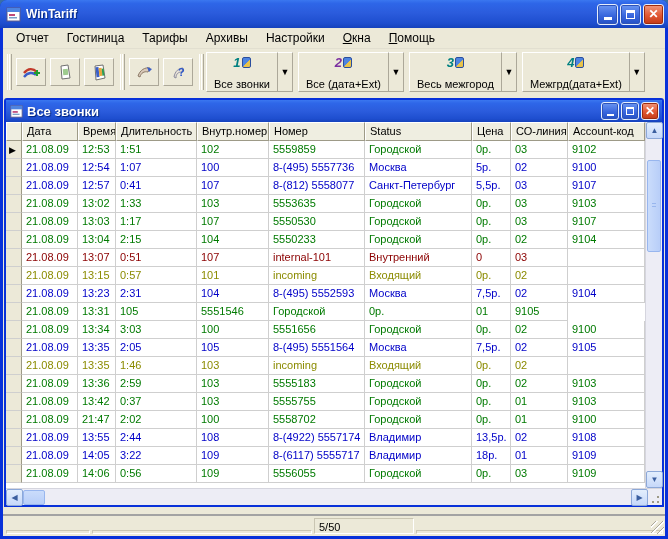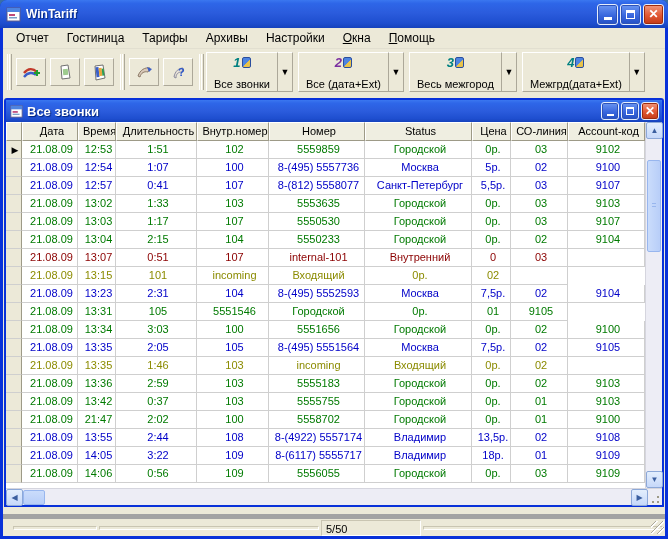--- a/index.html
+++ b/index.html
@@ -49,21 +49,21 @@
     display:flex;align-items:center;padding:0 3px 0 4px;}
   .doc-title{color:#fff;font-weight:bold;font-size:13px;margin-left:4px;flex:1;text-shadow:1px 1px 1px #00227A;}
   .doc-btn{width:18px;height:18px;margin-left:2px;border-radius:3px;border:1px solid #E6EEFB;
     background:linear-gradient(180deg,#6B96F2 0%,#3A68DE 55%,#2450C4 100%);color:#fff;
     display:flex;align-items:center;justify-content:center;font-size:10px;box-shadow:inset 0 0 0 1px #2E53B8;}
   .doc-btn.close{background:linear-gradient(180deg,#F0997E 0%,#E25732 55%,#C23A16 100%);box-shadow:inset 0 0 0 1px #9E2B0E;}
   .doc-btn .glyph-min{width:7px;height:2px;margin-top:8px;}
   .doc-btn .glyph-max{width:8px;height:8px;border-width:1px;border-top-width:2px;}
   
   :root{--cols:16px 56px 38px 81px 72px 96px 107px 39px 57px 1fr;}
-  .grid-area{position:absolute;left:0;right:17px;top:22px;bottom:17px;overflow:hidden;background:#fff;text-align:center;}
+  .grid-area{position:absolute;left:0;right:17px;top:22px;bottom:17px;overflow:hidden;background:#fff;}
   .thead,.trow{display:grid;grid-template-columns:var(--cols);}
   .hcell{height:19px;background:#EFEEE1;border-top:1px solid #FFFFFF;border-left:1px solid #FFFFFF;
     border-right:1px solid #9D9A87;border-bottom:1px solid #9D9A87;
     font-size:11px;color:#000;padding:2px 0 0 4px;white-space:nowrap;overflow:hidden;}
   .trow{height:18px;}
   .cell{font-size:11px;line-height:17px;padding-left:4px;border-right:1px solid #CFCFCF;border-bottom:1px solid #CFCFCF;
     white-space:nowrap;overflow:hidden;}
   .cell.sel{background:#ECE9D8;border-right:1px solid #9D9A87;padding-left:3px;font-size:9px;line-height:18px;color:#000;}
   .green{color:#007A00;}.blue{color:#0000C8;}.maroon{color:#8B0000;}.olive{color:#8B8B00;}
   
@@ -77,22 +77,22 @@
   .vthumb:after{content:"";position:absolute;left:4px;right:4px;top:42px;height:6px;
     background:repeating-linear-gradient(180deg,#98B6EE 0 1px,transparent 1px 3px);}
   .hthumb{width:22px;height:15px;margin-top:0px;border-radius:2px;align-self:center;
     background:linear-gradient(180deg,#CADCFB,#B8CEF8);border:1px solid #98B6EE;}
   .hspacer{flex:1;}
   .corner-grip{width:14px;height:15px;align-self:center;background:
     radial-gradient(circle 1.2px at 10px 12px,#9D9A87 1.2px,transparent 1.3px),
     radial-gradient(circle 1.2px at 10px 7px,#9D9A87 1.2px,transparent 1.3px),
     radial-gradient(circle 1.2px at 5px 12px,#9D9A87 1.2px,transparent 1.3px);}
   
-  .statusbar{position:absolute;left:0;right:0;bottom:0;height:22px;background:#ECE9D8;border-top:5px solid #a3a3a3;
-    display:flex;align-items:center;padding:2px 2px 2px 8px;}
+  .statusbar{position:absolute;left:0;right:0;bottom:0;height:22px;background:#ECE9D8;border-top:2px solid #a3a3a3;
+    display:flex;align-items:flex-end;padding:2px 2px 2px 1px;}
   .status-panel{border:1px solid;border-color:#C9C5B2 #FFFFFF #FFFFFF #C9C5B2;margin-left:2px;
     font-size:11px;color:#000;padding:2px 4px 0 4px;white-space:nowrap;overflow:hidden;}
   .sp0{width:84px;}.sp1{width:220px;}.sp2{width:100px;}.sp3{flex:1;}
   .status-grip{position:absolute;right:1px;bottom:2px;width:13px;height:13px;
     background:repeating-linear-gradient(135deg,transparent 0 3px,#ACA899 3px 4px,#fff 4px 5px);}
   svg{display:block;}
 </style>
 </head>
 <body>
 
@@ -332,20 +332,21 @@
                 <div class="cell maroon">internal-101</div>
                 <div class="cell maroon">Внутренний</div>
                 <div class="cell maroon">0</div>
                 <div class="cell maroon">03</div>
                 <div class="cell maroon"></div>
               </div>
               <div class="trow">
                 <div class="cell sel"></div>
                 <div class="cell olive">21.08.09</div>
                 <div class="cell olive">13:15</div>
+                <div class="cell olive">0:57</div>
                 <div class="cell olive">101</div>
                 <div class="cell olive">incoming</div>
                 <div class="cell olive">Входящий</div>
                 <div class="cell olive">0р.</div>
                 <div class="cell olive">02</div>
                 <div class="cell olive"></div>
               </div>
               <div class="trow">
                 <div class="cell sel"></div>
                 <div class="cell blue">21.08.09</div>

